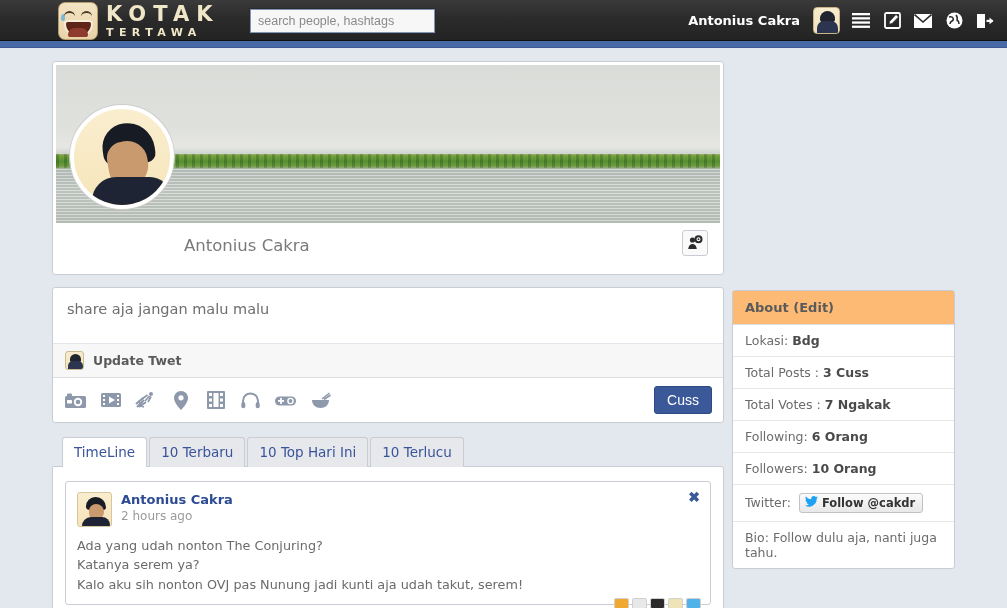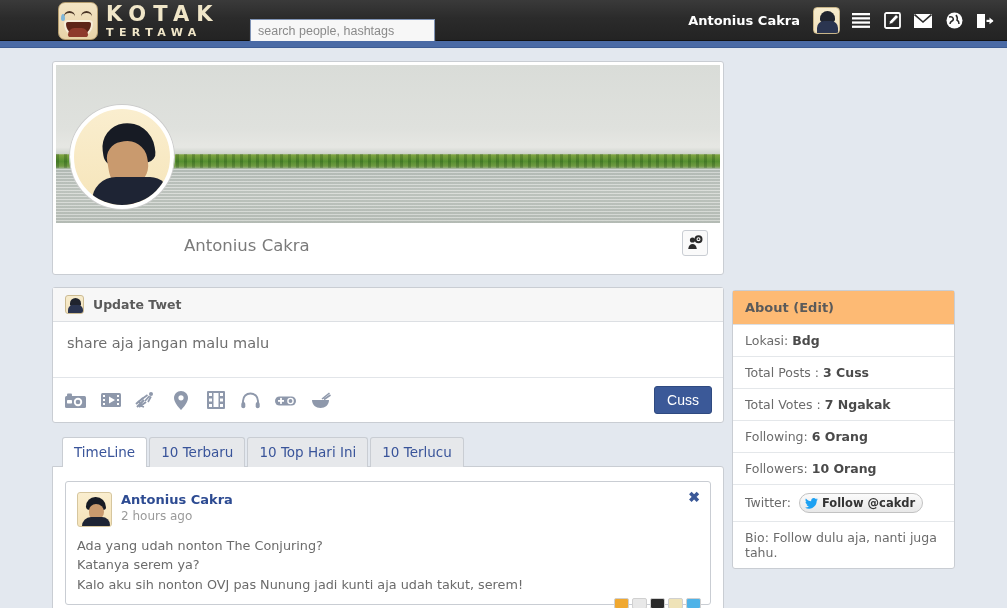--- a/index.html
+++ b/index.html
@@ -53,21 +53,21 @@
   .logo-text { line-height: 1; }
   .logo-kotak {
     font-size: 21px; font-weight: bold; letter-spacing: 7px;
     color: #f0e6c8; font-family: "DejaVu Sans", sans-serif;
   }
   .logo-tertawa {
     font-size: 11px; font-weight: bold; letter-spacing: 5.4px;
     color: #f0e6c8; margin-top: 2px; font-family: "DejaVu Sans", sans-serif;
   }
   #search-input {
-    position: absolute; left: 250px; top: 19px; width: 185px; height: 24px;
+    position: absolute; left: 250px; top: 9px; width: 185px; height: 24px;
     border: 1px solid #7f93b5; background: #f7f7f7; outline: none;
     padding: 0 7px; font-size: 12.5px; color: #555;
     font-family: "Liberation Sans", sans-serif;
     box-shadow: 0 0 0 1px #2b2b2b;
   }
   #search-input::placeholder { color: #8a8a8a; }
   #topbar-right {
     position: absolute; right: 12px; top: 0; height: 41px;
     display: flex; align-items: center; gap: 11px;
   }
@@ -258,23 +258,23 @@
     font-family: "DejaVu Sans", sans-serif;
   }
   .about-row {
     padding: 8px 12px; font-size: 12.5px; color: #6b6b6b;
     border-bottom: 1px solid #e4e7ea;
     font-family: "DejaVu Sans", sans-serif;
   }
   .about-row:last-child { border-bottom: none; }
   .about-row b { color: #4a4a4a; }
   .tw-btn {
-    display: inline-flex; align-items: center; gap: 4px;
+    display: inline-flex; align-items: flex-start; gap: 4px;
     background: linear-gradient(to bottom,#fbfbfb,#e8e8e8);
-    border: 1px solid #c2c2c2; border-radius: 10px;
+    border: 1px solid #c2c2c2; border-radius: 3px;
     padding: 2px 7px 2px 5px; font-size: 11.5px; font-weight: bold;
     color: #333; cursor: pointer; vertical-align: middle; margin-left: 4px;
     font-family: "DejaVu Sans", sans-serif;
   }
 </style>
 </head>
 <body>
 
 <div id="topbar">
   <div id="logo-wrap">
@@ -359,28 +359,28 @@
           <circle cx="5.5" cy="5" r="2.6" fill="#2b2b2b"></circle>
           <path d="M1.2 14 C1.6 10.4 3.3 9 5.5 9 C7.7 9 9.4 10.4 9.8 14 Z" fill="#2b2b2b"></path>
           <circle cx="11.5" cy="4.2" r="3" fill="none" stroke="#2b2b2b" stroke-width="2"></circle>
           <circle cx="11.5" cy="4.2" r="0.9" fill="#2b2b2b"></circle>
         </svg>
       </div>
     </div>
   </div>
 
   <div id="composer" class="panel">
+    <div id="composer-text">share aja jangan malu malu</div>
     <div id="composer-head">
       <div id="composer-avatar">
           <div class="h"></div>
           <div class="b"></div>
         </div>
       <span id="composer-title">Update Twet</span>
     </div>
-    <div id="composer-text">share aja jangan malu malu</div>
     <div id="composer-foot">
       <div class="cicon">
         <svg width="21" height="17" viewBox="0 0 21 17" fill="#8e98ab">
           <rect x="0" y="4" width="21" height="12" rx="1.5"></rect>
           <rect x="2" y="1.5" width="5" height="3" rx="1"></rect>
           <circle cx="13" cy="10" r="4.2" fill="#fff"></circle>
             <circle cx="13" cy="10" r="2.3" fill="#8e98ab"></circle>
           <rect x="2" y="8" width="5" height="3.5" rx="0.7" fill="#fff"></rect>
         </svg>
       </div>

